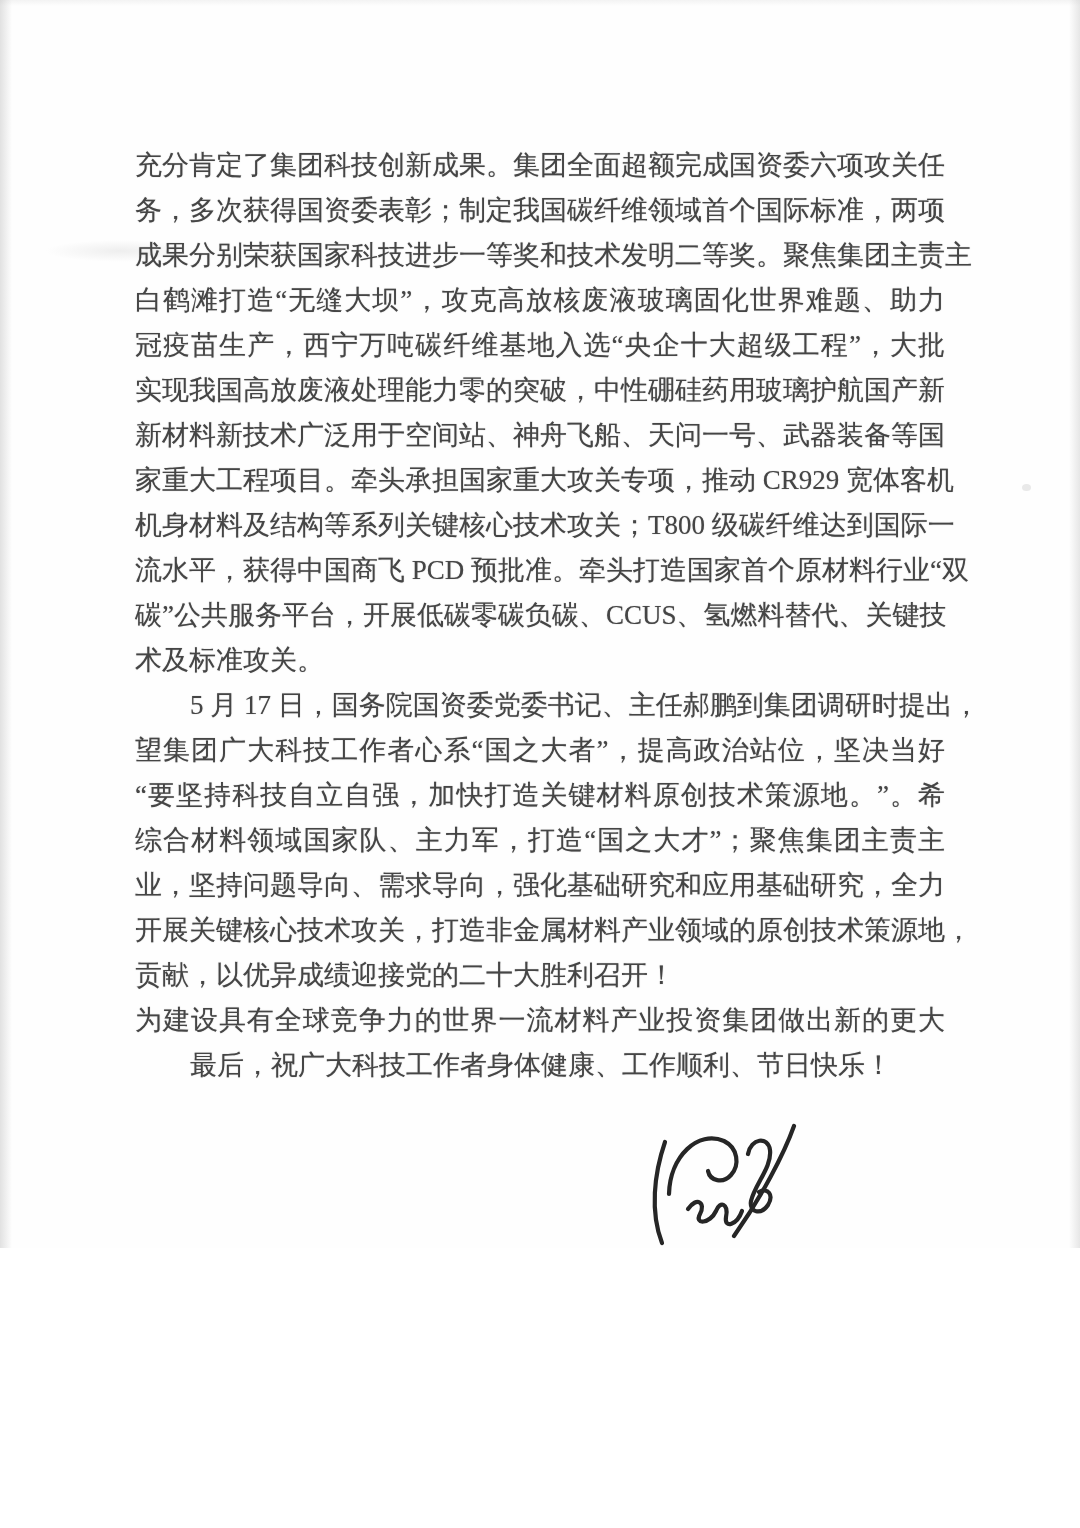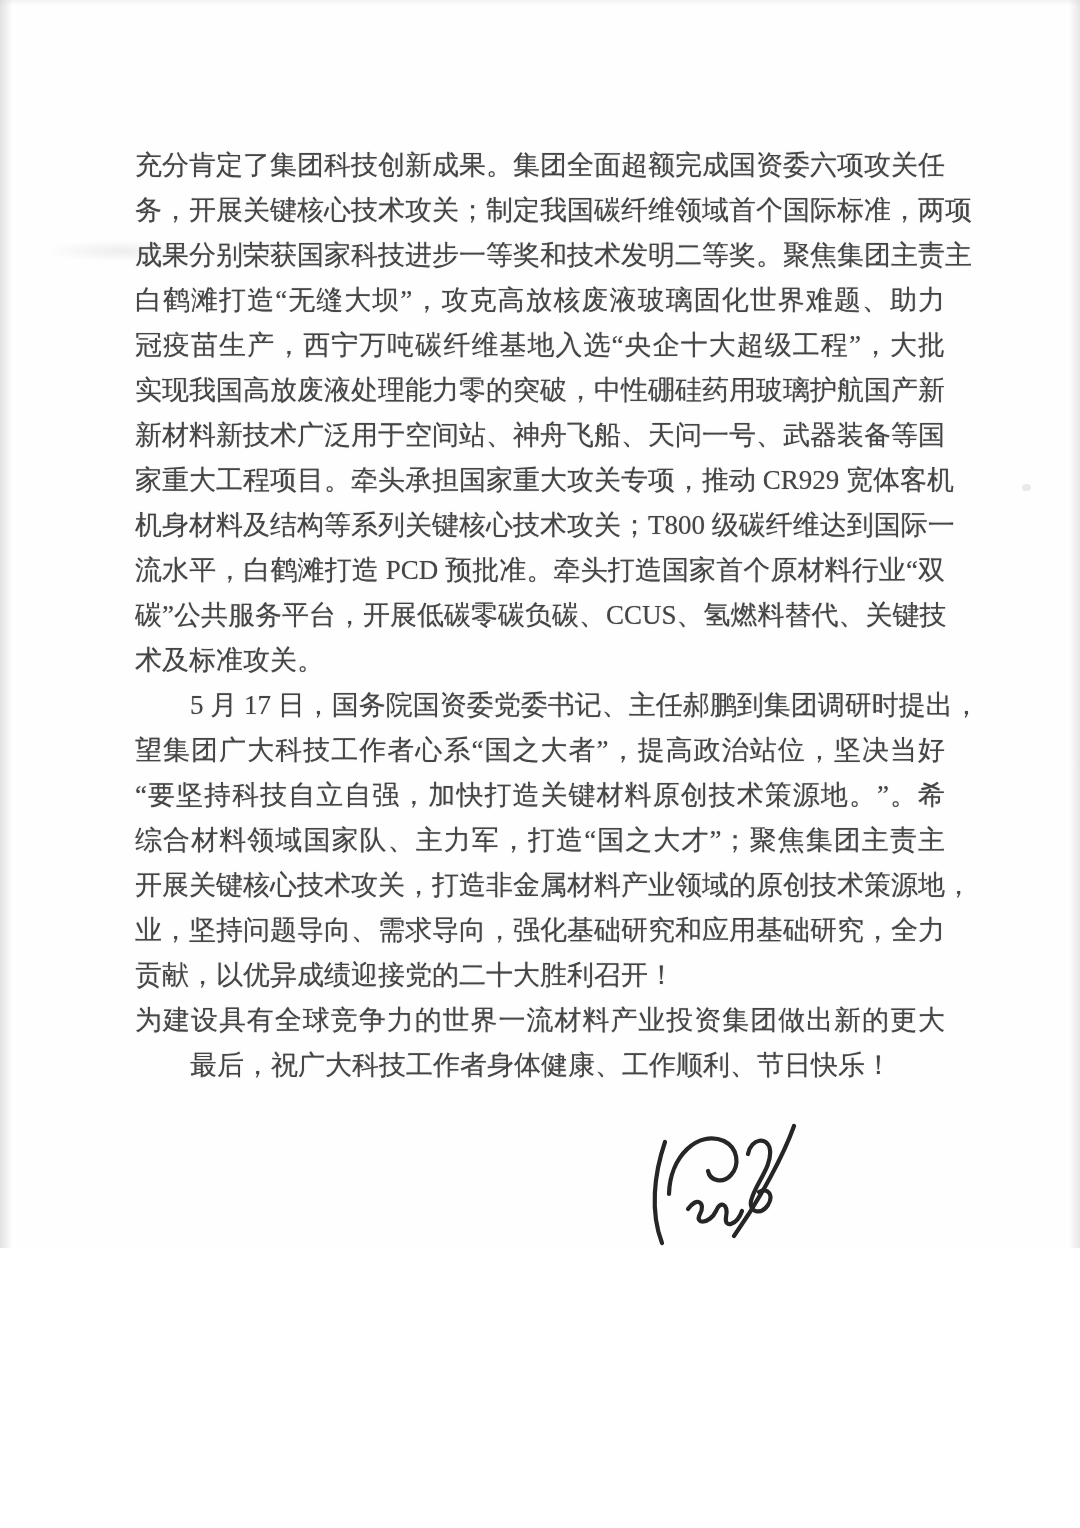--- a/index.html
+++ b/index.html
@@ -66,38 +66,38 @@
 </head>
 <body>
 
 <div class="page">
 
   <div class="scan-smudge"></div>
   <div class="scan-dot"></div>
 
   <div class="body-text">
     <div class="line">充分肯定了集团科技创新成果。集团全面超额完成国资委六项攻关任</div>
-    <div class="line">务，开展关键核心技术攻关；制定我国碳纤维领域首个国际标准，两项</div>
+    <div class="line">务，多次获得国资委表彰；制定我国碳纤维领域首个国际标准，两项</div>
     <div class="line">成果分别荣获国家科技进步一等奖和技术发明二等奖。聚焦集团主责主</div>
     <div class="line">白鹤滩打造“无缝大坝”，攻克高放核废液玻璃固化世界难题、助力</div>
     <div class="line">冠疫苗生产，西宁万吨碳纤维基地入选“央企十大超级工程”，大批</div>
     <div class="line">实现我国高放废液处理能力零的突破，中性硼硅药用玻璃护航国产新</div>
     <div class="line">新材料新技术广泛用于空间站、神舟飞船、天问一号、武器装备等国</div>
     <div class="line">家重大工程项目。牵头承担国家重大攻关专项，推动 CR929 宽体客机</div>
     <div class="line">机身材料及结构等系列关键核心技术攻关；T800 级碳纤维达到国际一</div>
-    <div class="line">流水平，白鹤滩打造 PCD 预批准。牵头打造国家首个原材料行业“双</div>
+    <div class="line">流水平，获得中国商飞 PCD 预批准。牵头打造国家首个原材料行业“双</div>
     <div class="line">碳”公共服务平台，开展低碳零碳负碳、CCUS、氢燃料替代、关键技</div>
     <div class="line last">术及标准攻关。</div>
 
     <div class="line indent">5 月 17 日，国务院国资委党委书记、主任郝鹏到集团调研时提出，</div>
     <div class="line">望集团广大科技工作者心系“国之大者”，提高政治站位，坚决当好</div>
     <div class="line">“要坚持科技自立自强，加快打造关键材料原创技术策源地。”。希</div>
     <div class="line">综合材料领域国家队、主力军，打造“国之大才”；聚焦集团主责主</div>
+    <div class="line">业，坚持问题导向、需求导向，强化基础研究和应用基础研究，全力</div>
     <div class="line">开展关键核心技术攻关，打造非金属材料产业领域的原创技术策源地，</div>
-    <div class="line">业，坚持问题导向、需求导向，强化基础研究和应用基础研究，全力</div>
     <div class="line last">贡献，以优异成绩迎接党的二十大胜利召开！</div>
     <div class="line">为建设具有全球竞争力的世界一流材料产业投资集团做出新的更大</div>
 
     <div class="line last indent">最后，祝广大科技工作者身体健康、工作顺利、节日快乐！</div>
   </div>
 
   <svg class="handwriting" viewBox="0 0 182 142" fill="none" xmlns="http://www.w3.org/2000/svg">
     <g stroke="#262626" stroke-width="4.2" stroke-linecap="round" fill="none">
 
       <path d="M27,30 C16,62 12,100 24,131"></path>

